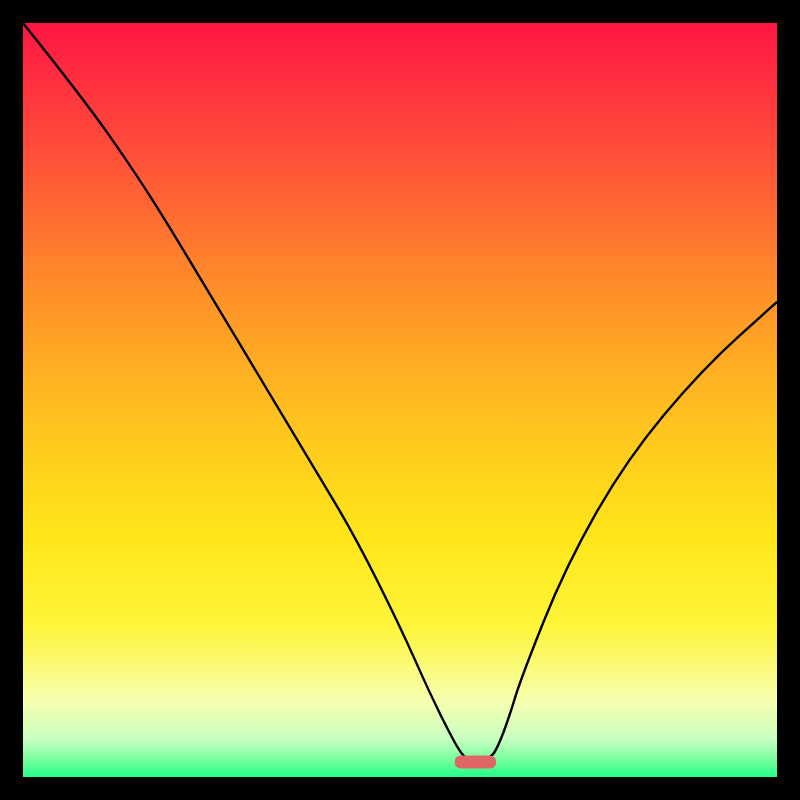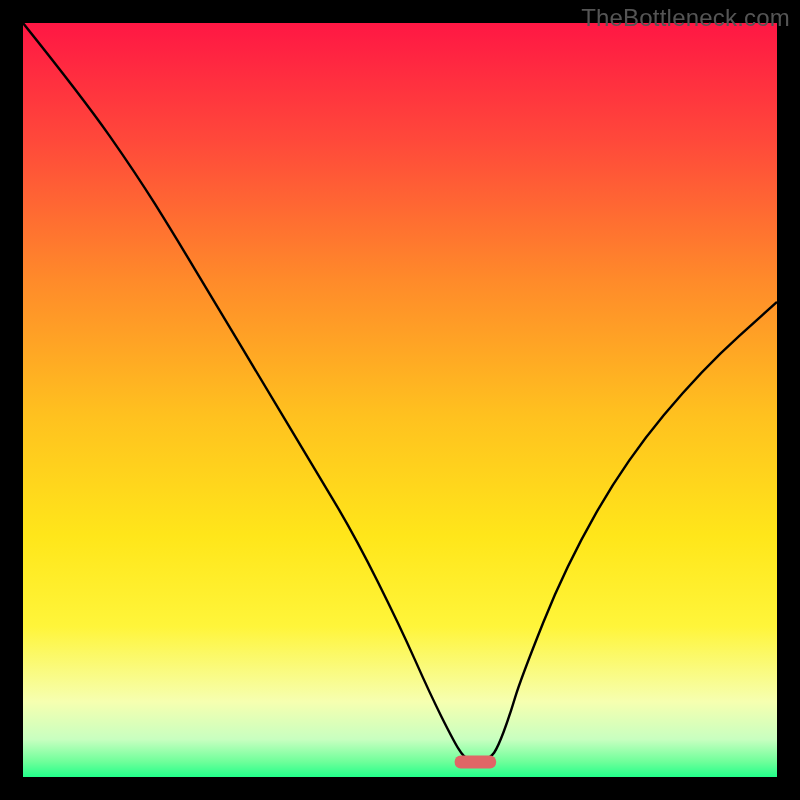--- a/index.html
+++ b/index.html
@@ -38,21 +38,20 @@
   .plot-area svg {
     display: block;
     width: 100%;
     height: 100%;
   }
 </style>
 </head>
 <body>
 
 <div class="frame">
-  <div class="watermark">TheBottleneck.com</div>
 
   <div class="plot-area">
     <svg viewBox="0 0 754 754" preserveAspectRatio="none">
       <defs>
         <linearGradient id="bgGrad" x1="0" y1="0" x2="0" y2="1">
             <stop offset="0%" stop-color="#ff1744"></stop>
             <stop offset="16%" stop-color="#ff4a3a"></stop>
             <stop offset="34%" stop-color="#ff8a2a"></stop>
             <stop offset="52%" stop-color="#ffc11f"></stop>
             <stop offset="68%" stop-color="#ffe61a"></stop>

